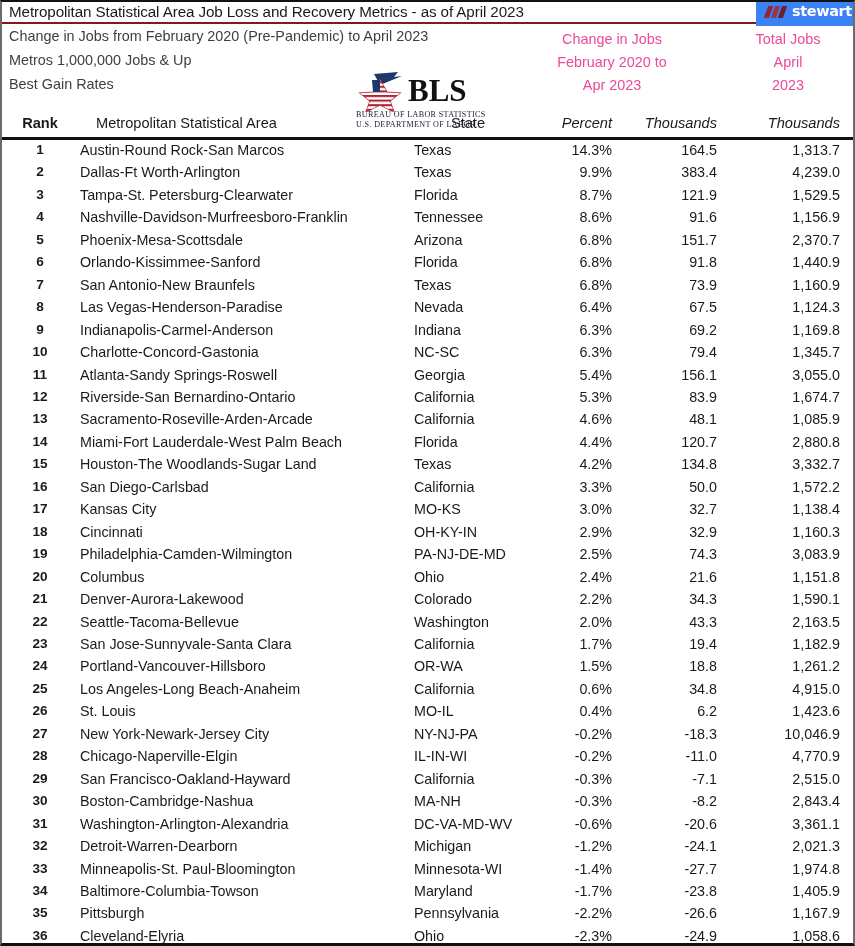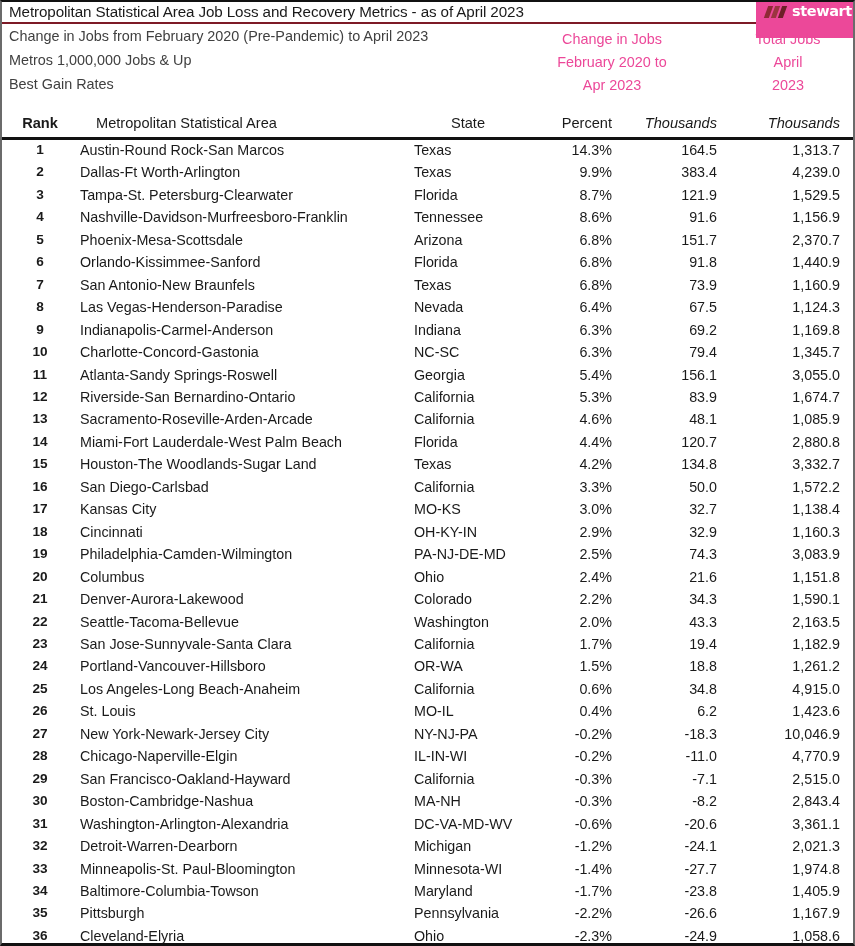--- a/index.html
+++ b/index.html
@@ -39,22 +39,22 @@
     font-size: 15.2px;
     letter-spacing: -0.1px;
     white-space: nowrap;
     color: #1a1a1a;
   }
   .logo {
     position: absolute;
     right: 0px;
     top: 0px;
     width: 97px;
-    height: 36px;
-    background: #ec4899;
+    height: 24px;
+    background: #3b82f6;
     overflow: hidden;
   }
   .logo-bars {
     position: absolute;
     left: 10px;
     top: 4px;
     width: 26px;
     height: 12px;
   }
   .logo-bars i {
@@ -148,21 +148,21 @@
   .headrow .h {
     position: absolute;
     top: 1px;
     font-size: 14.6px;
     white-space: nowrap;
     color: #1a1a1a;
   }
   .h-rank   { left: 14px;  width: 48px; text-align: center; font-weight: 700; }
   .h-msa    { left: 94px;  text-align: left; font-weight: 400; }
   .h-state  { left: 412px; width: 108px; text-align: center; }
-  .h-pct    { left: 520px; width: 90px;  text-align: right; }
+  .h-pct    { left: 520px; width: 90px;  text-align: right; font-style: italic; }
   .h-thou   { left: 616px; width: 99px;  text-align: right; font-style: italic; }
   .h-total  { left: 727px; width: 111px; text-align: right; font-style: italic; }
 
   
   .rows { position: relative; }
   .row {
     position: relative;
     height: 22.46px;
     font-size: 14.3px;
   }
@@ -194,20 +194,38 @@
         </span>
       <span class="logo-word">stewart</span>
     </div>
   </div>
 
   <div class="subheader">
     <div class="sub-line l1">Change in Jobs from February 2020 (Pre-Pandemic) to April 2023</div>
     <div class="sub-line l2">Metros 1,000,000 Jobs &amp; Up</div>
     <div class="sub-line l3">Best Gain Rates</div>
 
+    <div class="bls">
+      <svg class="bls-mark" viewBox="0 0 52 40">
+        <path d="M20 2 L44 0 L40 5 L48 4 L26 13 Z" fill="#1b3a6b"></path>
+        <path d="M26 8 L33 20 L46 21 L36 29 L40 40 L26 33 L12 40 L16 29 L6 21 L19 20 Z" fill="#ffffff"></path>
+        <path d="M26 8 L33 20 L46 21 L36 29 L40 40 L26 33 L12 40 L16 29 L6 21 L19 20 Z" fill="none" stroke="#b22234" stroke-width="1.2"></path>
+        <path d="M26 8 L33 20 L46 21 L36 29 L40 40 L26 33 L12 40 L16 29 L6 21 L19 20 Z" fill="url(#stripes)"></path>
+        <defs>
+          <pattern id="stripes" width="4" height="4.6" patternUnits="userSpaceOnUse">
+            <rect x="0" y="0" width="4" height="2.3" fill="#b22234"></rect>
+            <rect x="0" y="2.3" width="4" height="2.3" fill="#ffffff"></rect>
+          </pattern>
+        </defs>
+        <path d="M18 8 L26 8 L26 20 L19 20 Z" fill="#1b3a6b"></path>
+      </svg>
+      <div class="bls-title">BLS</div>
+      <div class="bls-sub1">BUREAU OF LABOR STATISTICS</div>
+      <div class="bls-sub2">U.S. DEPARTMENT OF LABOR</div>
+    </div>
 
     <div class="colgroup change">
       <div>Change in Jobs</div>
       <div>February 2020 to</div>
       <div>Apr 2023</div>
     </div>
 
     <div class="colgroup total">
       <div>Total Jobs</div>
       <div>April</div>

